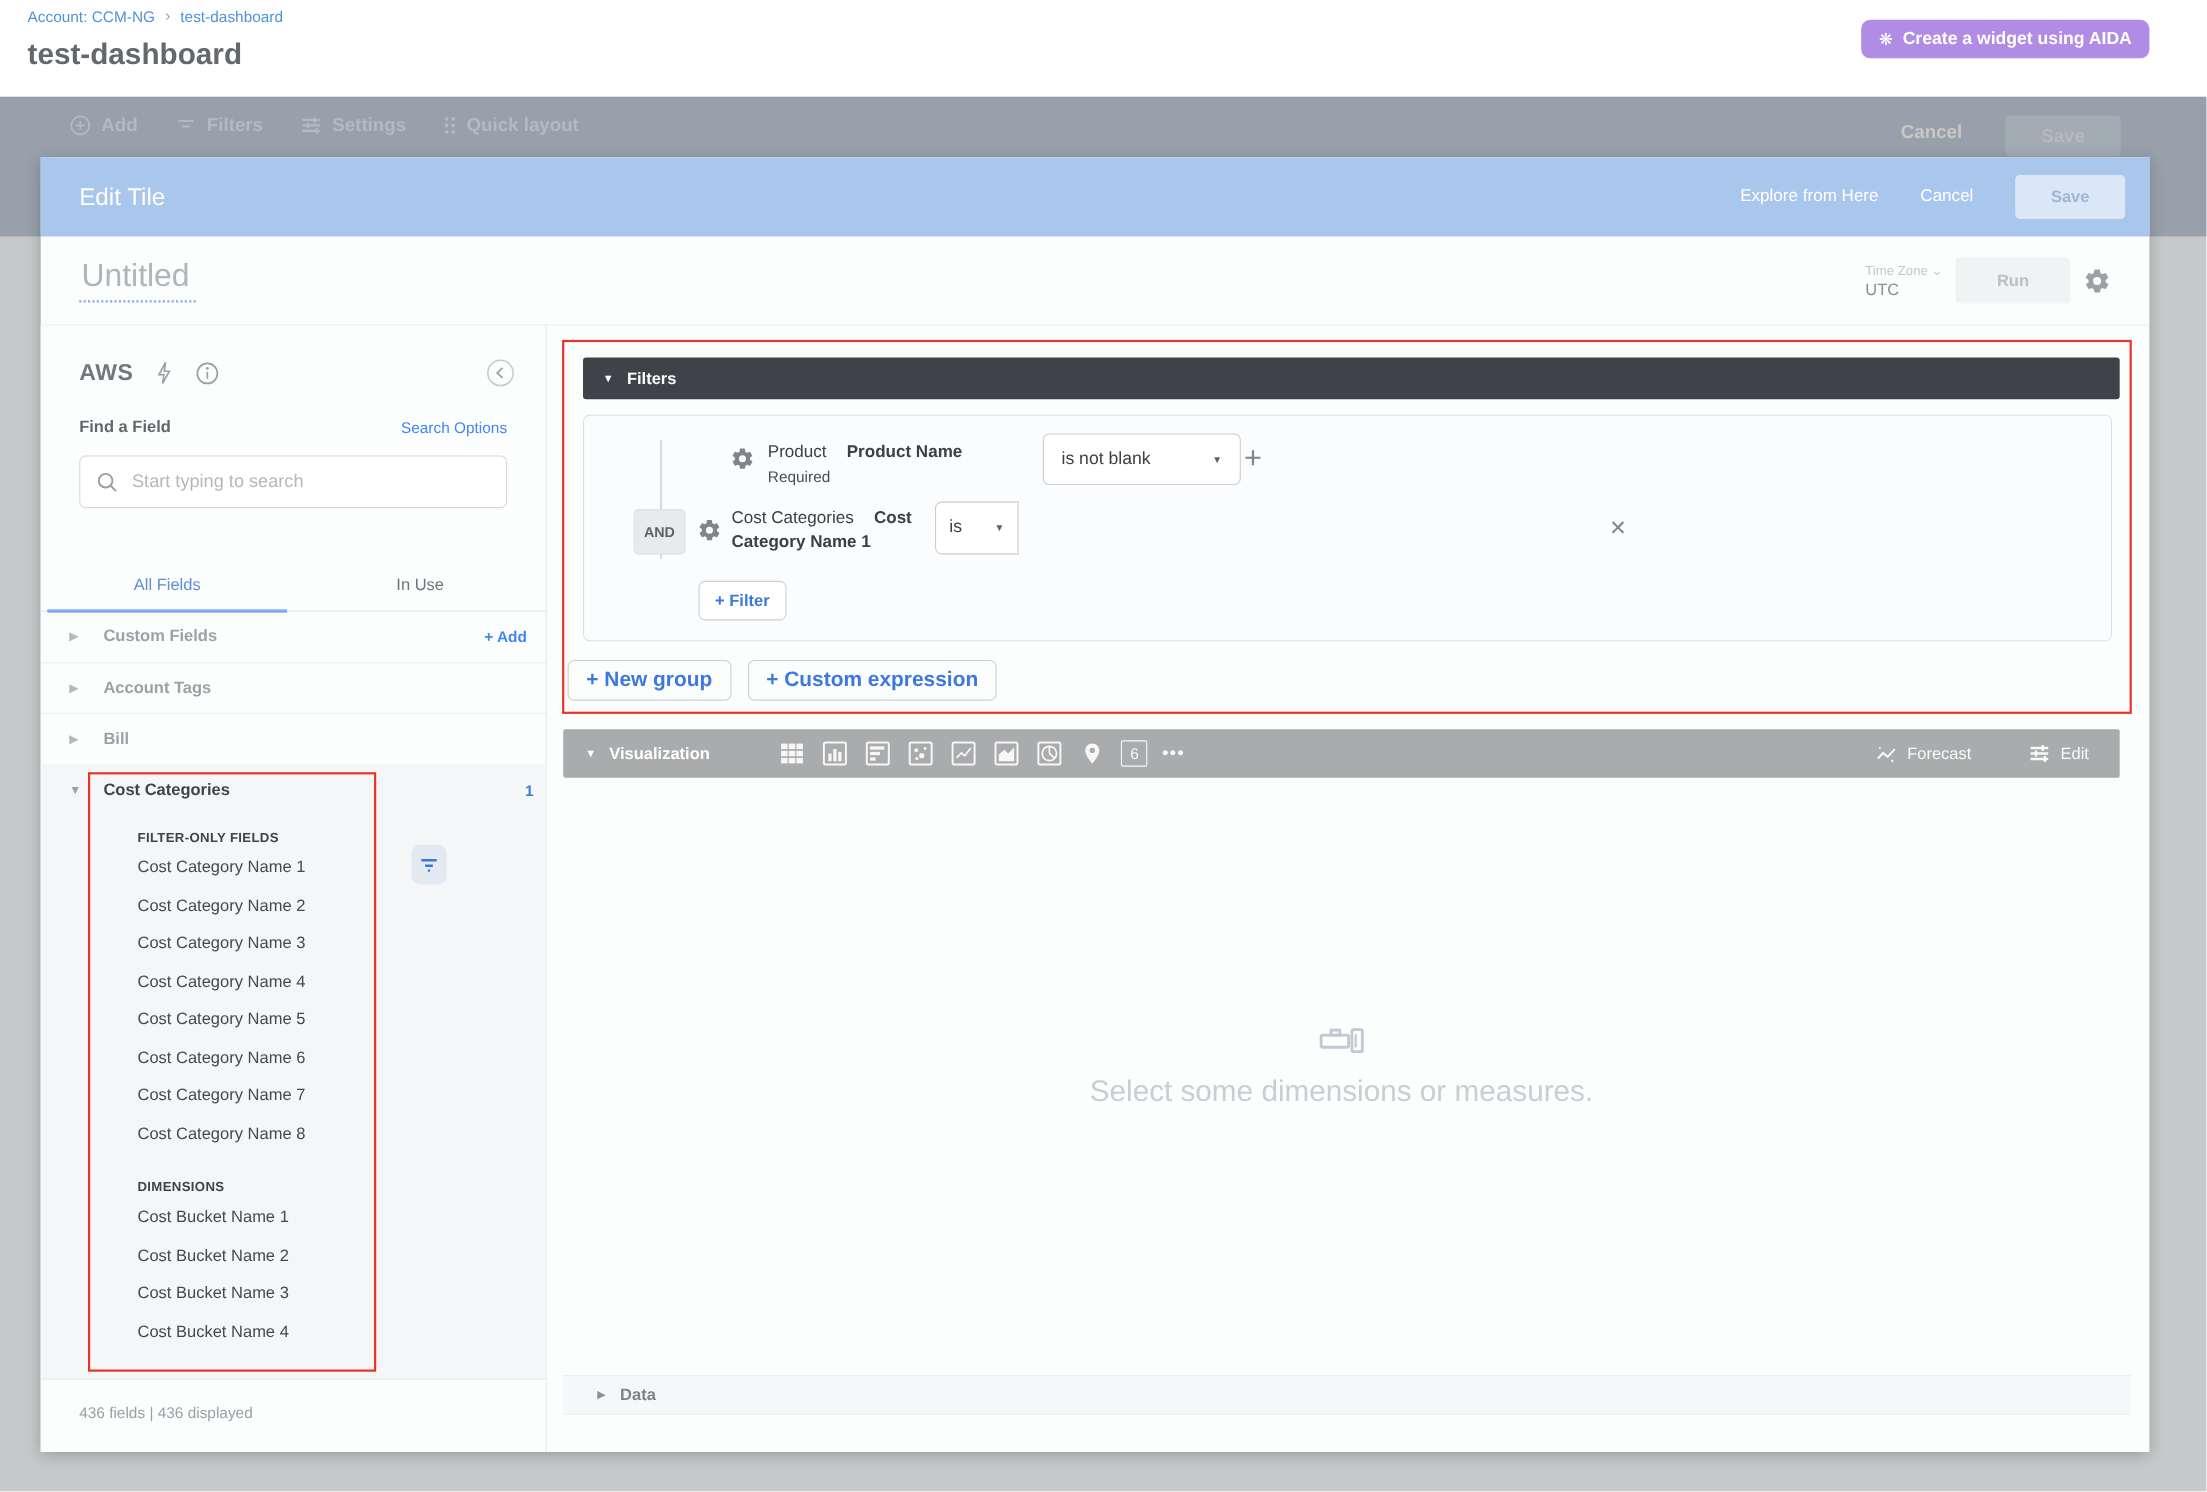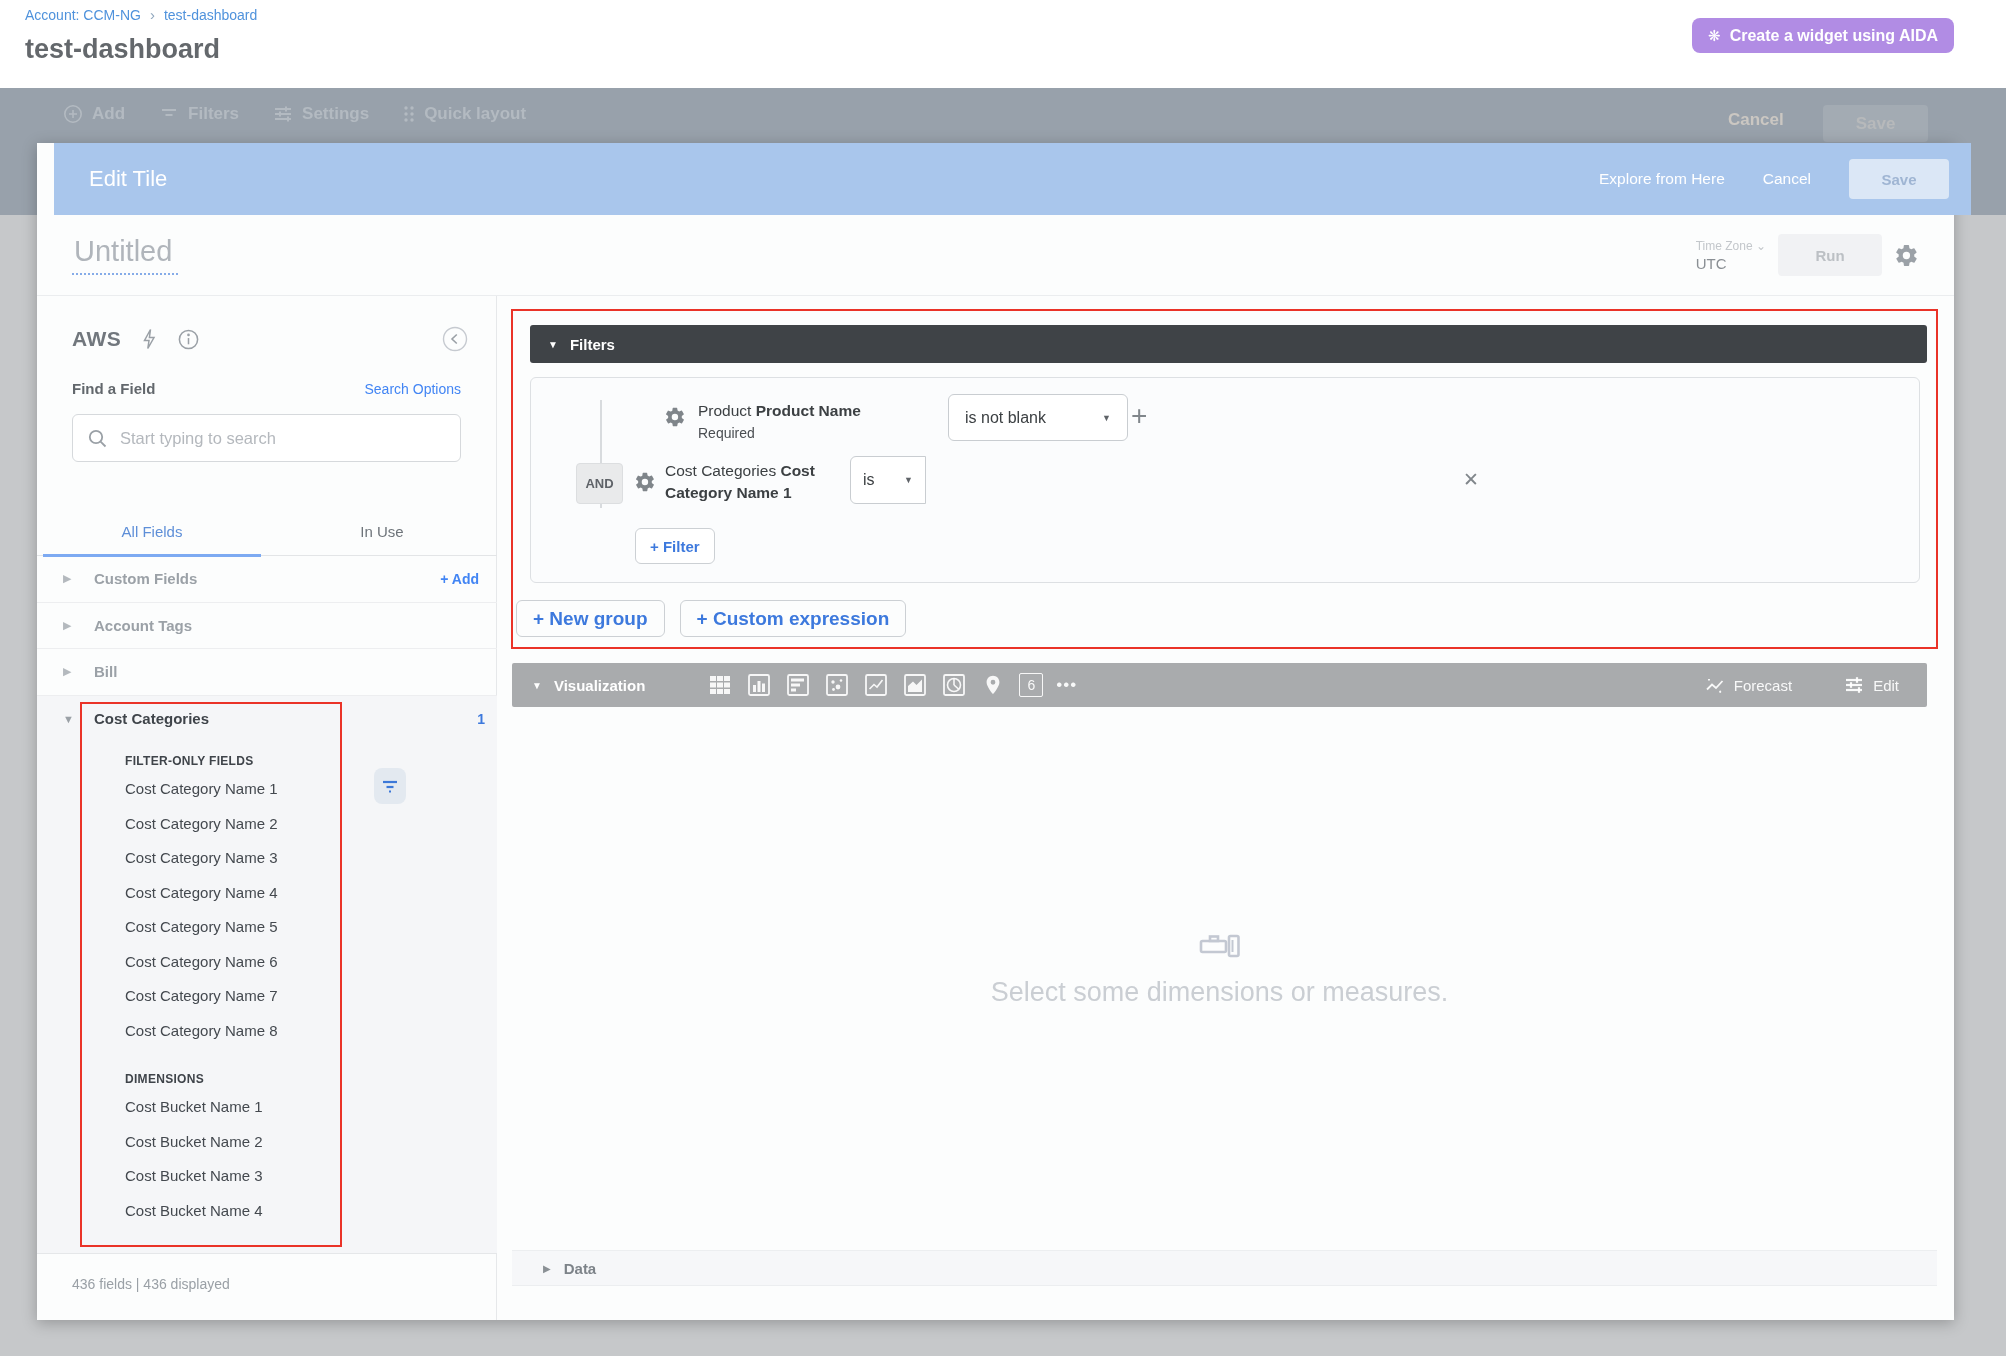--- a/index.html
+++ b/index.html
@@ -18,21 +18,21 @@
   
   .backdrop { position:absolute; left:0; top:88px; width:2006px; height:1268px; background:#c6c8ca; }
   .toolbar-band { position:absolute; left:0; top:0; width:2006px; height:127px; background:#98a1ab; }
   .faded-toolbar { position:absolute; left:63px; top:16px; display:flex; align-items:center; gap:12px; color:#b3bac1; font-size:17px; font-weight:600; }
   .faded-toolbar .grp { display:flex; align-items:center; gap:9px; margin-right:22px; }
   .faded-cancel { position:absolute; left:1728px; top:22px; color:#cbc7c2; font-size:17px; font-weight:600; }
   .faded-save { position:absolute; left:1823px; top:17px; width:105px; height:37px; background:#a3abb3; border-radius:4px; color:#b7b9bb; font-size:17px; font-weight:600; display:flex; align-items:center; justify-content:center; }
 
   
   .modal { position:absolute; left:37px; top:143px; width:1917px; height:1177px; background:#fcfdfd; box-shadow:0 3px 14px rgba(0,0,0,.25); }
-  .modal-head { position:absolute; left:17px; top:0; width:100%; height:72px; background:#a9c6ec; display:flex; align-items:center; }
+  .modal-head { position:absolute; left:0; top:0; width:100%; height:72px; background:#a9c6ec; display:flex; align-items:center; }
   .modal-title { margin-left:35px; color:#fff; font-size:22px; }
   .modal-head-right { margin-left:auto; display:flex; align-items:center; gap:38px; padding-right:22px; }
   .head-link { color:#fff; font-size:15.5px; font-weight:500; cursor:pointer; }
   .head-save { width:100px; height:40px; background:#dbe7f6; border:none; border-radius:4px; color:#9fb5d3; font-size:15px; font-weight:600; }
 
   .title-row { position:absolute; left:0; top:72px; width:100%; height:81px; border-bottom:1px solid #ebedef; display:flex; align-items:center; padding:0 35px; }
   .tile-name { font-size:29px; color:#b0b5bb; border-bottom:2px dotted #86ace8; padding:0 6px 5px 2px; }
   .title-right { margin-left:auto; display:flex; align-items:center; gap:12px; }
   .tz-label { font-size:12px; color:#c3c7cb; }
   .tz-value { font-size:15px; color:#8a8f94; margin-top:2px; }
@@ -76,21 +76,21 @@
   
   .filters-bar { position:absolute; left:493px; top:182px; width:1397px; height:38px; background:#3f4347; border-radius:3px; display:flex; align-items:center; padding-left:18px; gap:12px; cursor:pointer; }
   .filters-bar .caret { color:#fff; font-size:10px; }
   .filters-bar .lbl { color:#fff; font-size:15px; font-weight:700; }
 
   .group-box { position:absolute; left:493px; top:234px; width:1390px; height:206px; border:1px solid #dde0e3; border-radius:6px; background:#fbfcfd; }
   .connector { position:absolute; left:69px; top:22px; width:2px; height:108px; background:#d8dbde; }
   .frow1-gear { position:absolute; left:133px; top:28px; }
   .frow1-label { position:absolute; left:167px; top:22px; width:240px; font-size:15.5px; color:#3c4043; line-height:22px; }
   .fview { font-weight:400; }
-  .ffield { font-weight:700; }
+  .ffield { font-weight:700;margin-left:14px; }
   .fnote { font-size:14px; color:#4a4e52; }
   .op-box { position:absolute; border:1px solid #c9cdd1; border-radius:6px; background:#fff; display:flex; align-items:center; cursor:pointer; }
   .op1 { left:417px; top:16px; width:180px; height:47px; padding:0 16px; }
   .op-text { font-size:16px; color:#3c4043; }
   .op-caret { margin-left:auto; font-size:9px; color:#5f6368; }
   .plus-add { position:absolute; left:600px; top:22px; font-size:28px; color:#80868b; font-weight:400; cursor:pointer; }
 
   .and-badge { position:absolute; left:45px; top:85px; width:47px; height:41px; background:#e9eaeb; border:1px solid #dcdee0; border-radius:4px; display:flex; align-items:center; justify-content:center; font-size:13px; font-weight:600; color:#5f6368; cursor:pointer; }
   .frow2-gear { position:absolute; left:103px; top:93px; }
   .frow2-label { position:absolute; left:134px; top:82px; width:206px; font-size:15.5px; color:#3c4043; line-height:22px; }

